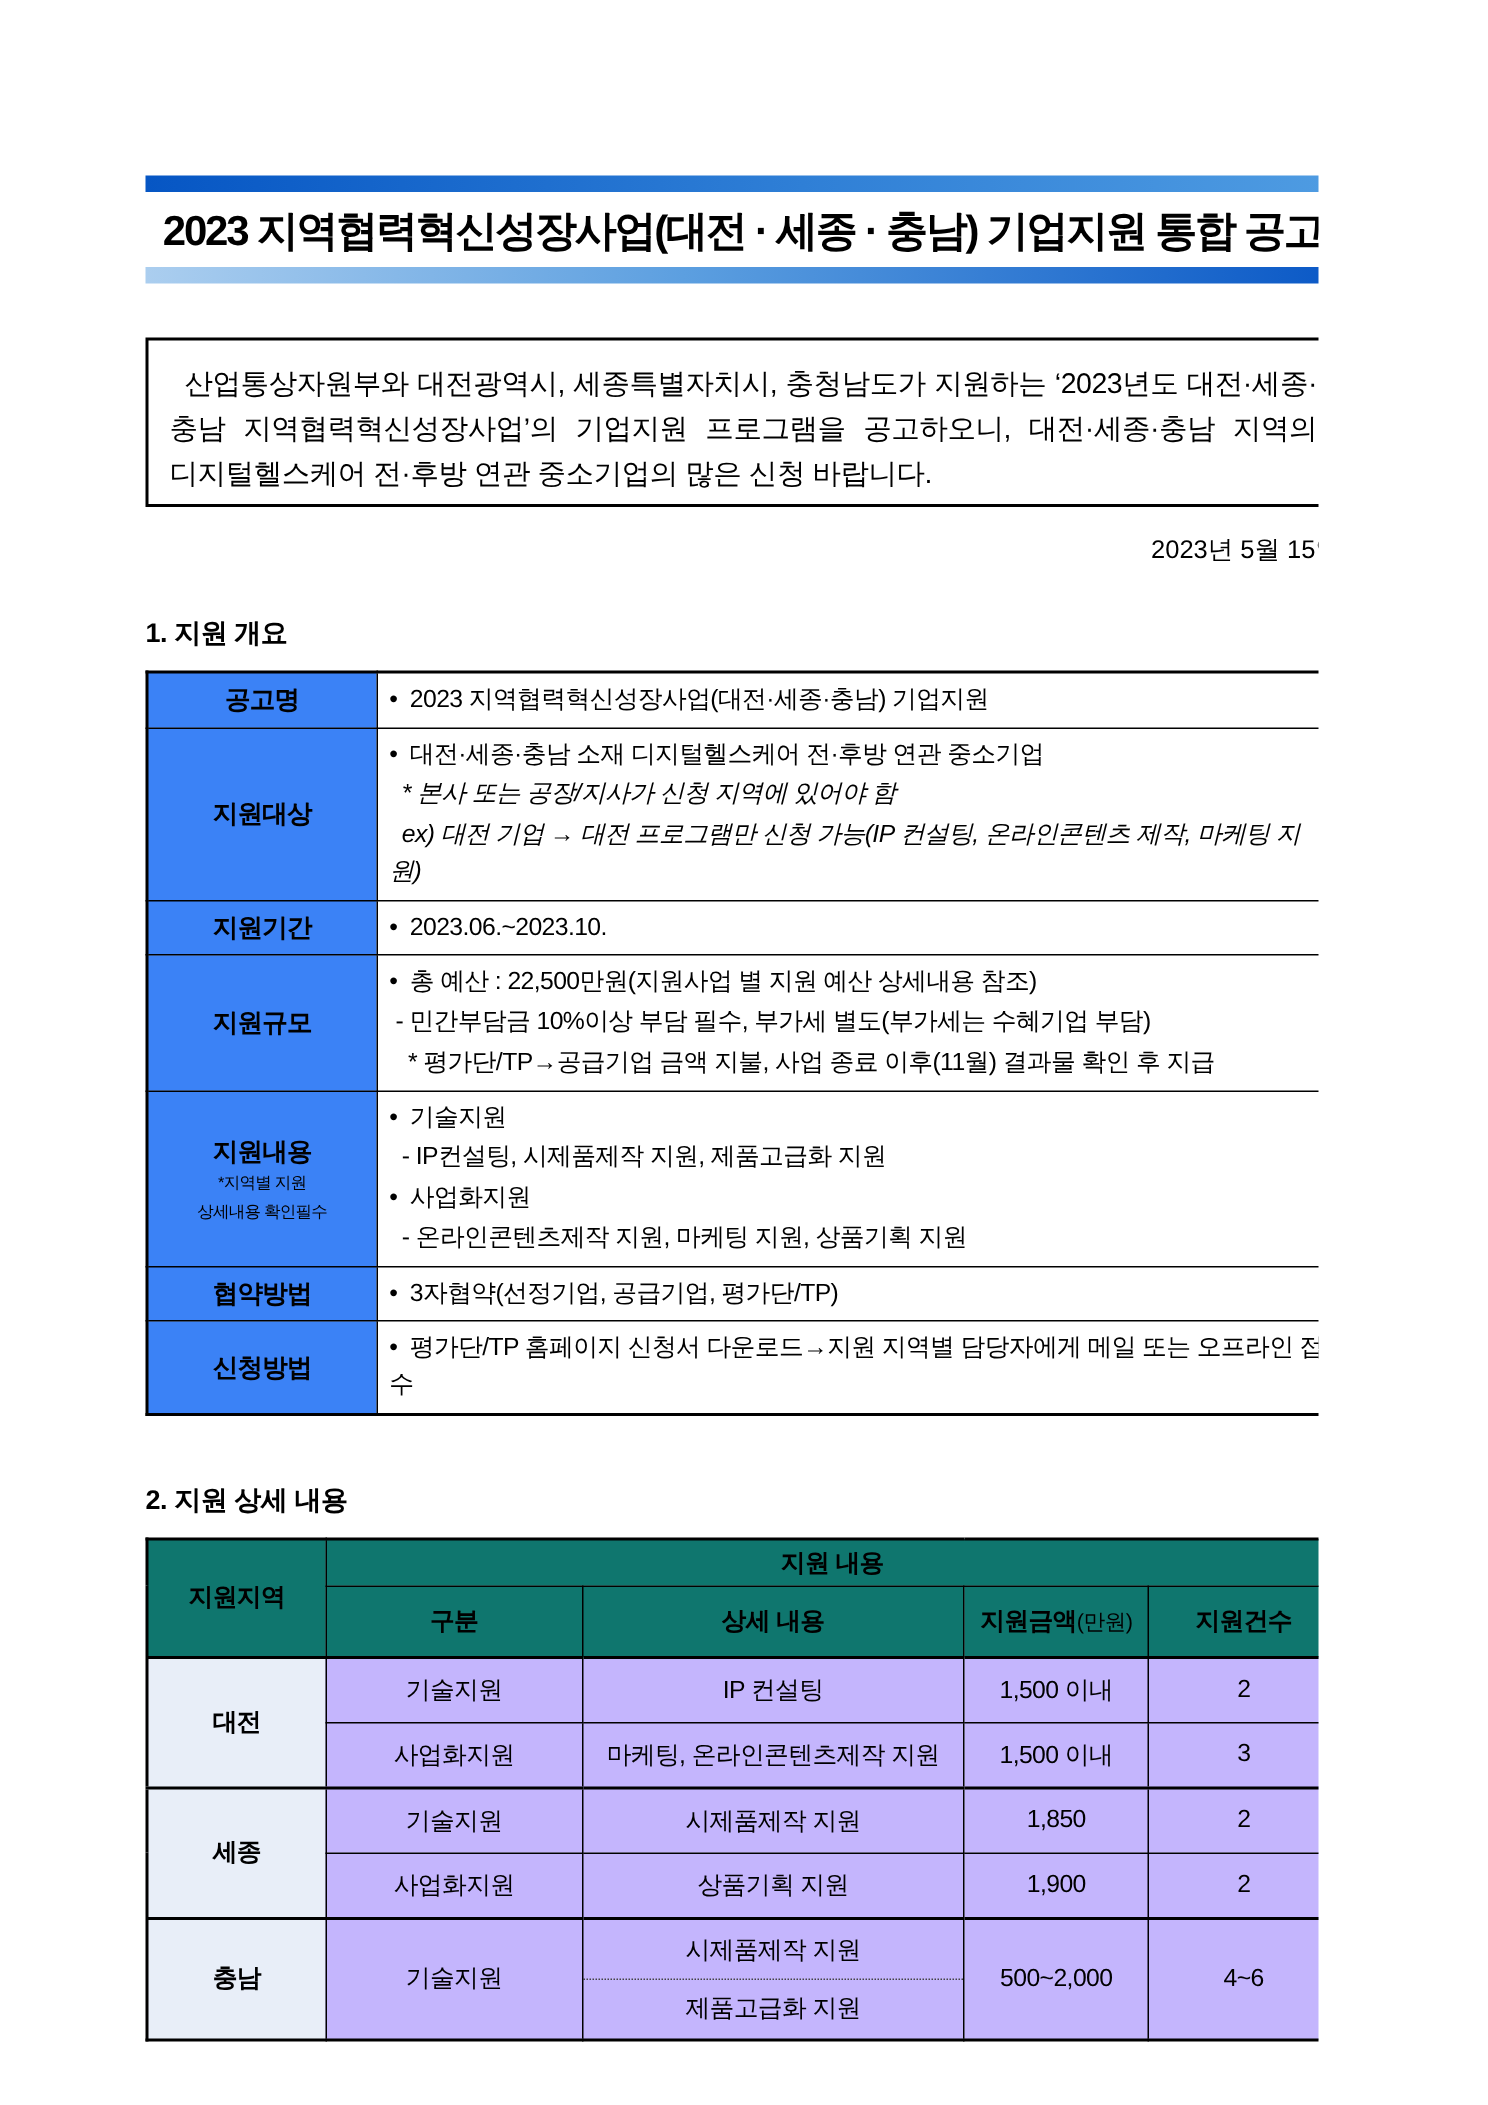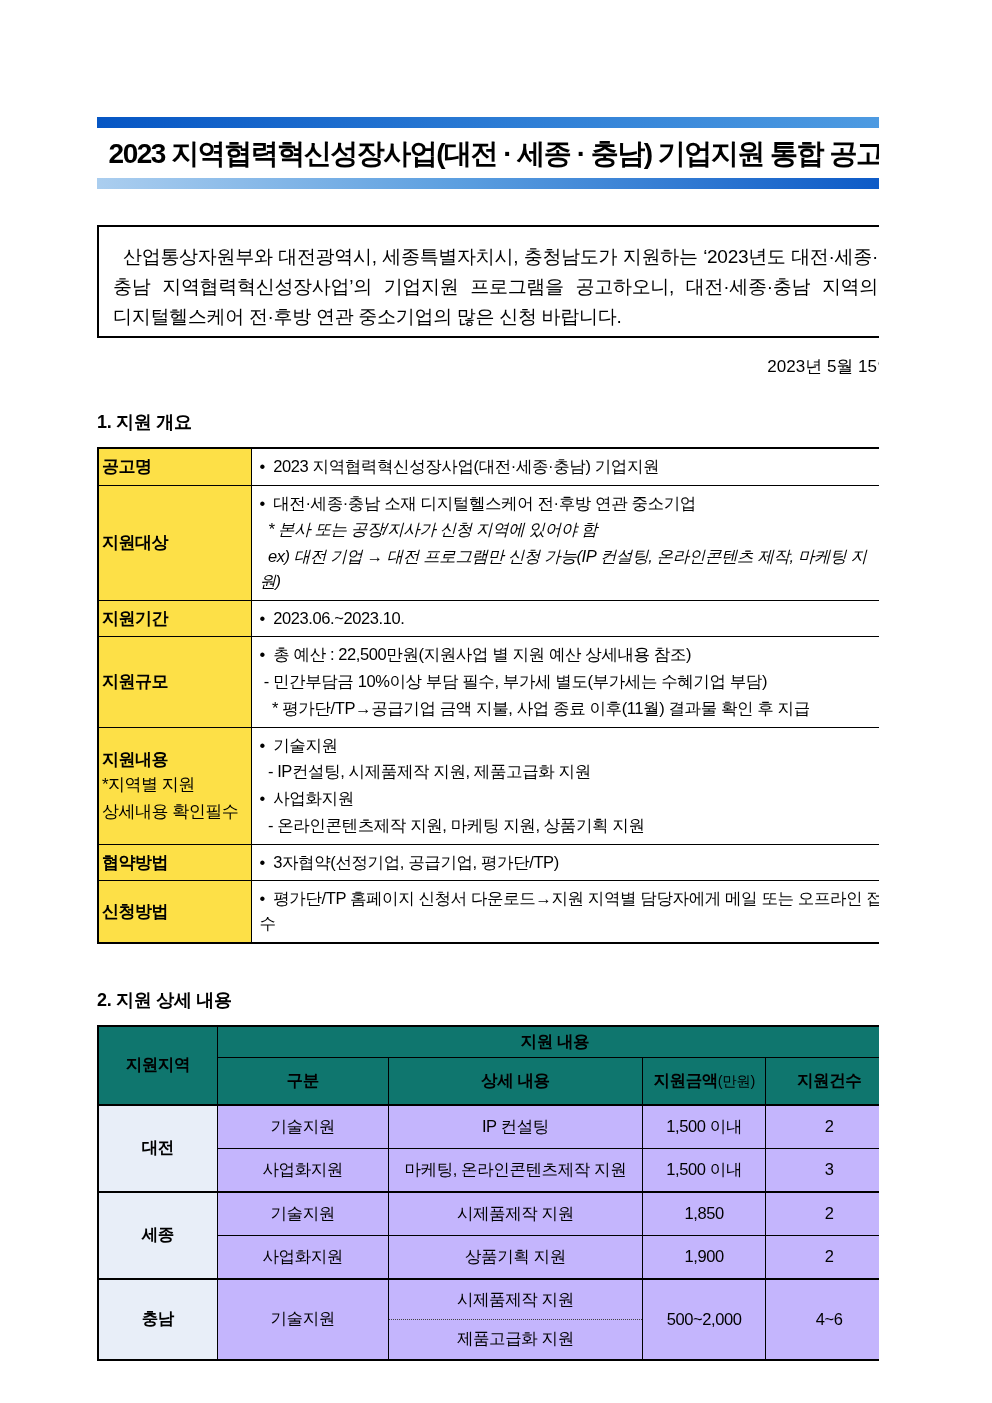--- a/index.html
+++ b/index.html
@@ -63,31 +63,31 @@
   .sec-heading { margin: 32px 0 13px; font-size: 18px; font-weight: bold; letter-spacing: -0.3px; }
   .sec-heading.second { margin-top: 44px; }
 
   
   table { width: 100%; border-collapse: collapse; table-layout: fixed; }
   .t1, .t2 { border: 2px solid #000; }
 
   
   .t1 th, .t1 td { border: 1px solid #000; vertical-align: middle; }
   .t1 th {
-    background: #fde047;
+    background: #3b82f6;
     font-size: 17px;
     font-weight: bold;
     letter-spacing: -0.5px;
-    text-align: left;
+    text-align: center;
     padding: 5px 3px;
   }
   .t1 td { padding: 4px 8px 5px; font-size: 16.5px; letter-spacing: -0.4px; }
   .ln { white-space: pre-wrap; line-height: 1.5; padding: 1px 0; }
   .ln.italic { font-style: italic; }
-  .th-note { font-size: 17px; font-weight: normal; line-height: 1.35; margin-top: 3px; letter-spacing: -0.5px; }
+  .th-note { font-size: 11px; font-weight: normal; line-height: 1.35; margin-top: 3px; letter-spacing: -0.5px; }
 
   
   .t2 th, .t2 td {
     border: 1px solid #000;
     text-align: center;
     vertical-align: middle;
     font-size: 16.5px;
     letter-spacing: -0.4px;
   }
   .t2 thead th { background: #0f766e; font-weight: bold; }

